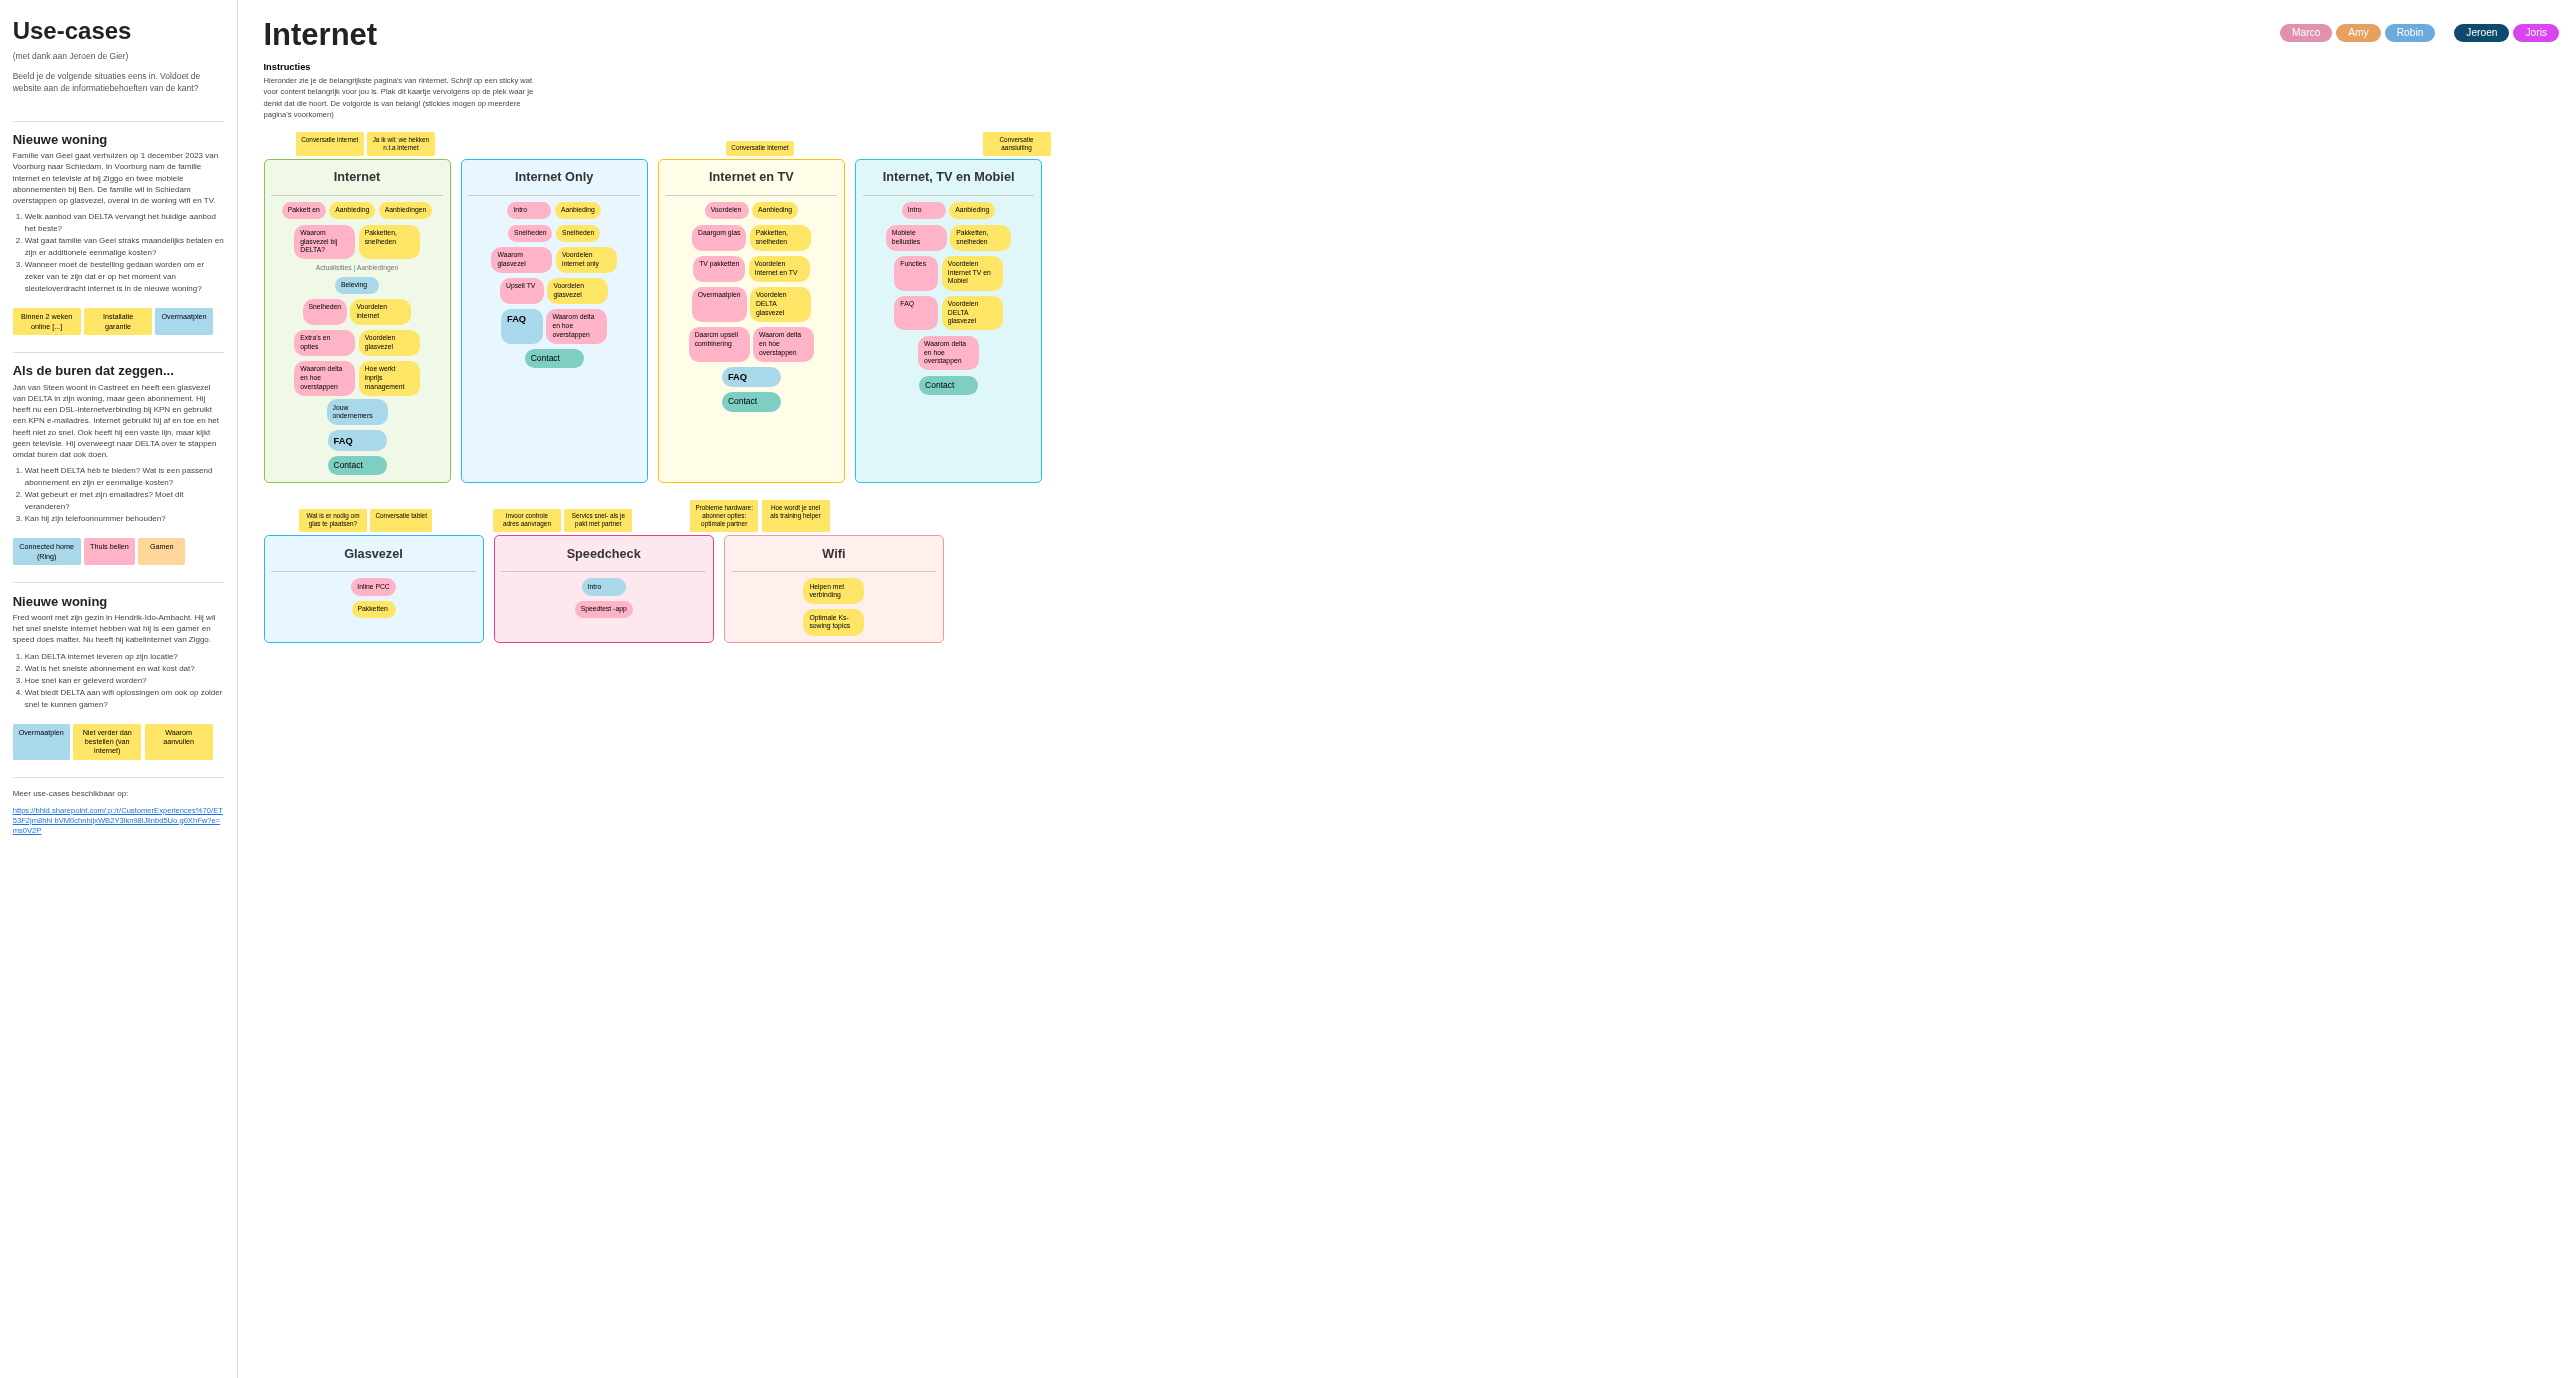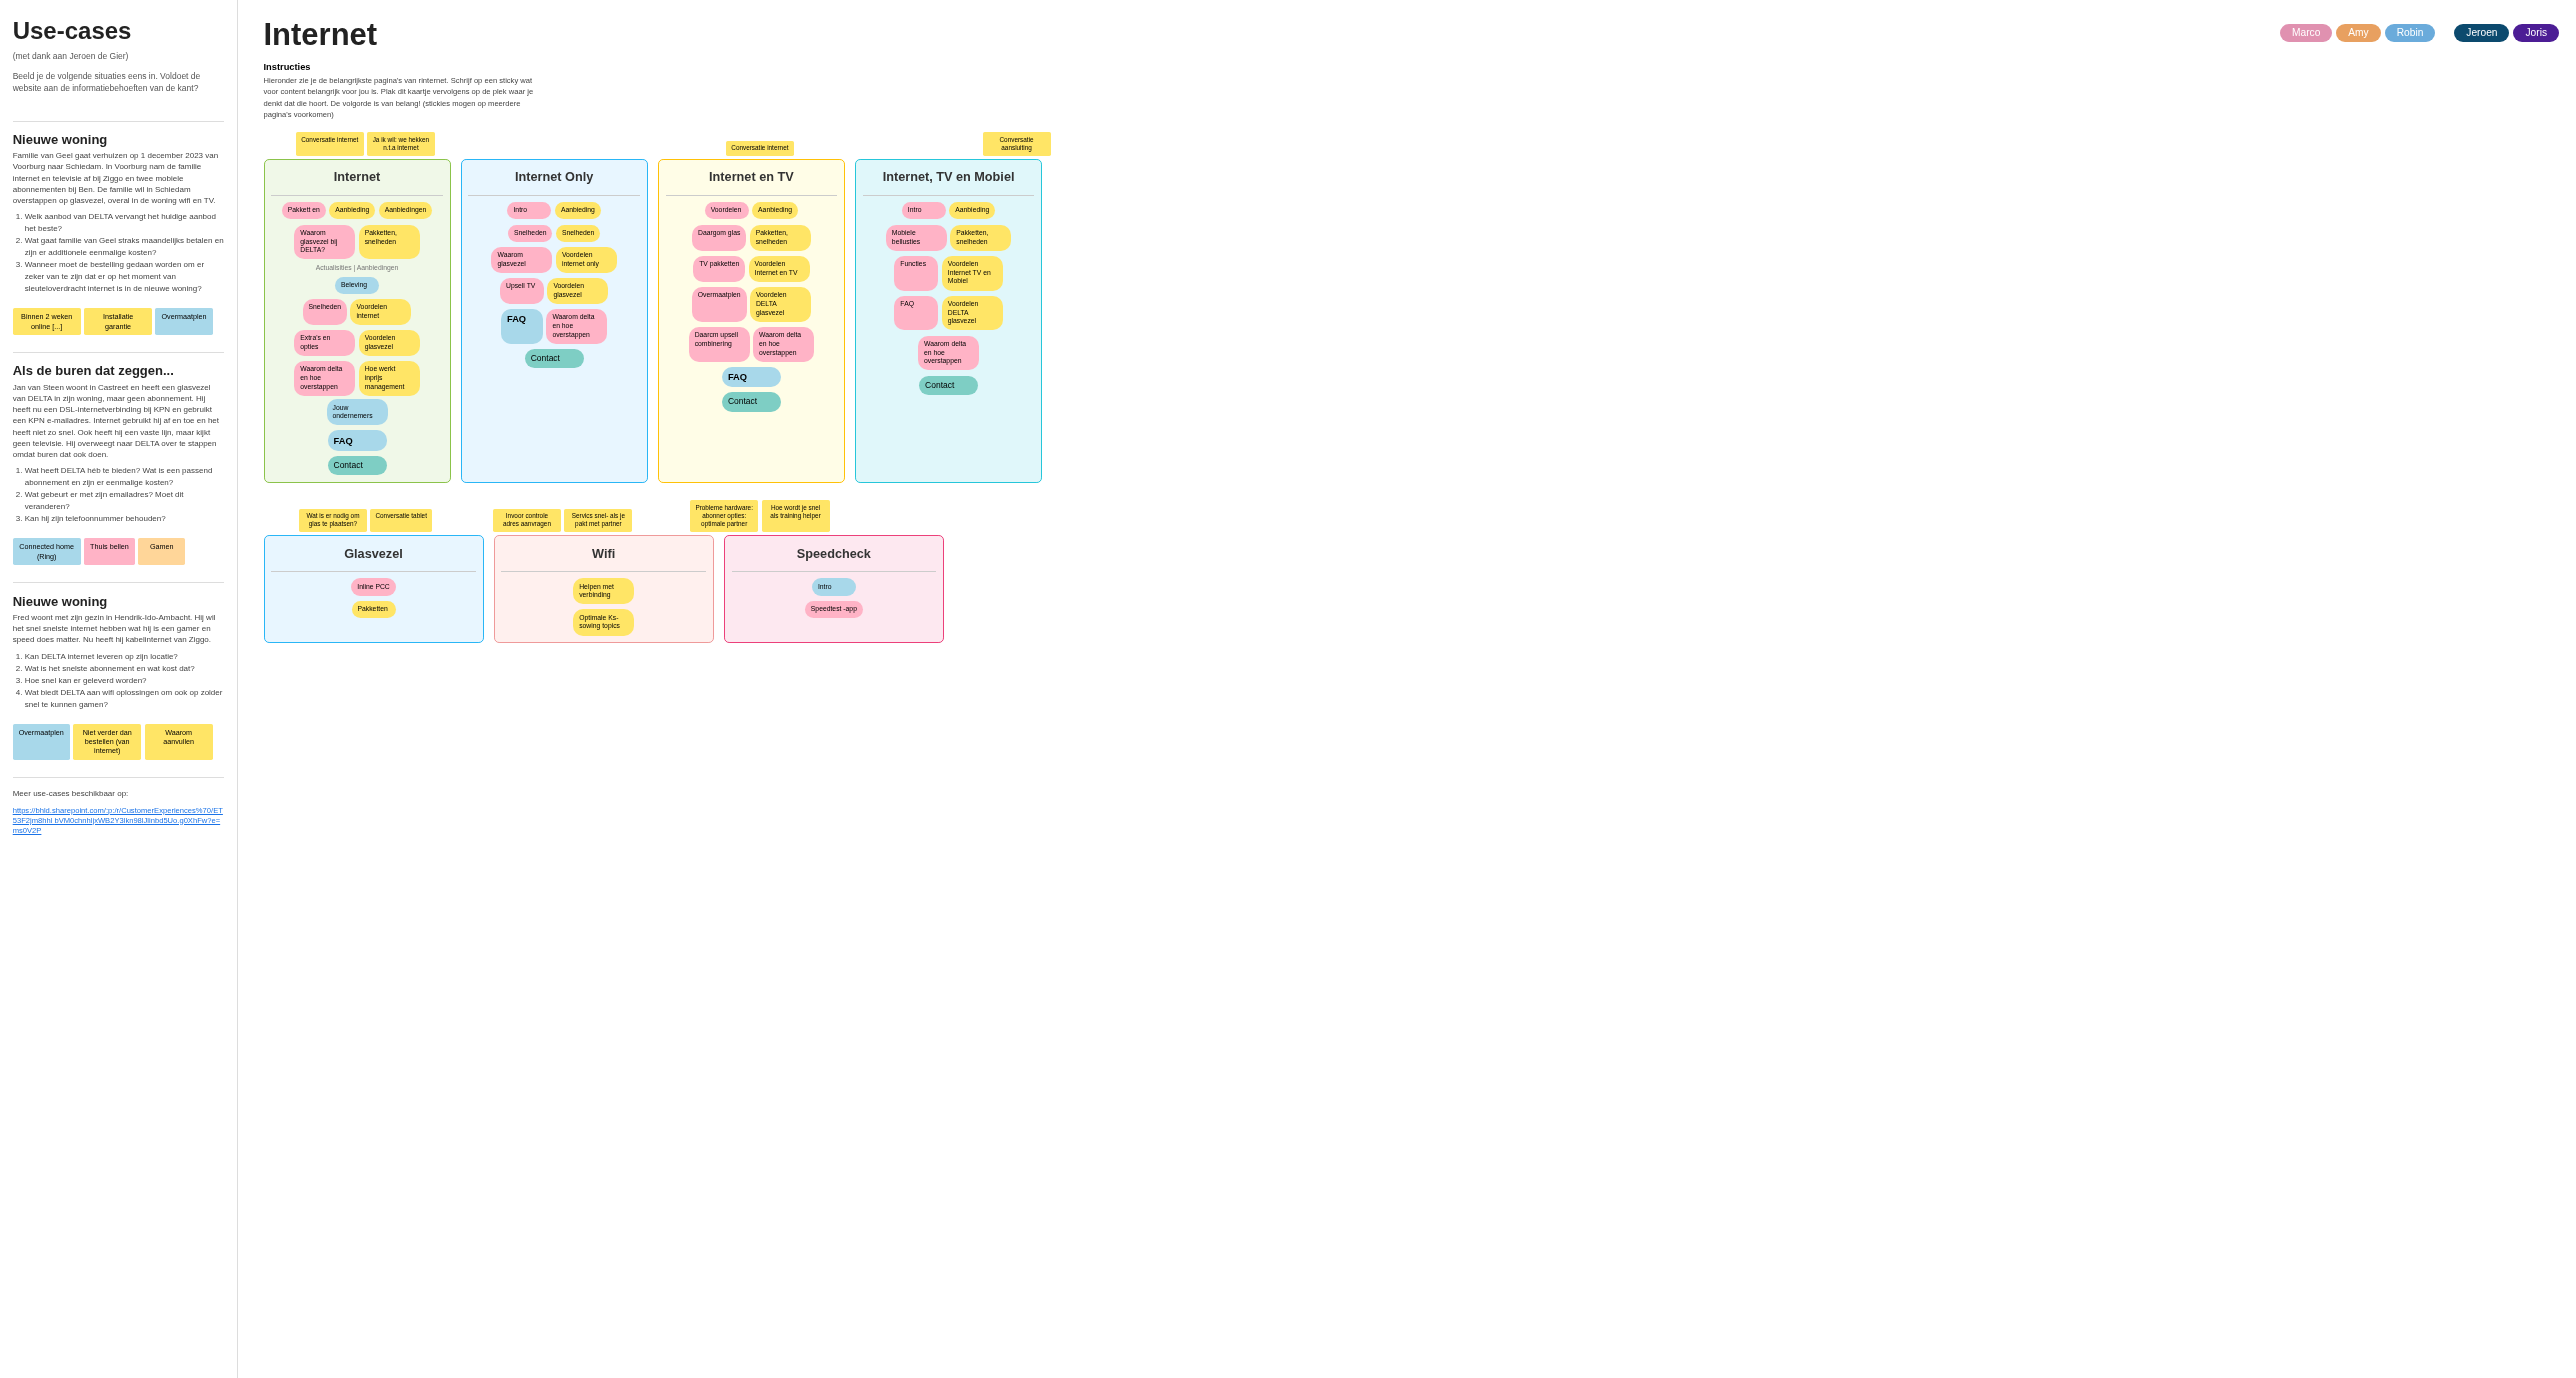--- a/index.html
+++ b/index.html
@@ -115,21 +115,21 @@
       padding: 3.4px 12px;
       border-radius: 17px;
       font-size: 10.2px;
       font-weight: 500;
       color: #fff;
     }
     .av-pink { background: #E091B0; }
     .av-orange { background: #E8A060; }
     .av-blue { background: #6AABDB; }
     .av-green { background: #0c4a6e; margin-left: 15px; }
-    .av-teal { background: #4c1d95; }
+    .av-teal { background: #d946ef; }
     .instructions-box {
       max-width: 272px;
       margin-bottom: 12px;
     }
     .instructions-box h4 {
       font-size: 9.3px;
       font-weight: bold;
       margin-bottom: 3.4px;
     }
     .instructions-box p {
@@ -447,38 +447,38 @@
         <div class="column-title">Glasvezel</div>
         <div class="section-divider"></div>
         <div class="col-sticky-row">
           <div class="col-sticky sticky-pink">Inline PCC</div>
         </div>
         <div class="col-sticky-row">
           <div class="col-sticky sticky-yellow">Pakketten</div>
         </div>
       </div>
 
+      <div class="bottom-col-card pink-col">
+        <div class="column-title">Speedcheck</div>
+        <div class="section-divider"></div>
+        <div class="col-sticky-row">
+          <div class="col-sticky sticky-blue">Intro</div>
+        </div>
+        <div class="col-sticky-row">
+          <div class="col-sticky sticky-pink">Speedtest -app</div>
+        </div>
+      </div>
+
       <div class="bottom-col-card salmon-col">
         <div class="column-title">Wifi</div>
         <div class="section-divider"></div>
         <div class="col-sticky-row">
           <div class="col-sticky sticky-yellow">Helpen met verbinding</div>
         </div>
         <div class="col-sticky-row">
           <div class="col-sticky sticky-yellow">Optimale Ks-sowing topics</div>
         </div>
       </div>
 
-      <div class="bottom-col-card pink-col">
-        <div class="column-title">Speedcheck</div>
-        <div class="section-divider"></div>
-        <div class="col-sticky-row">
-          <div class="col-sticky sticky-blue">Intro</div>
-        </div>
-        <div class="col-sticky-row">
-          <div class="col-sticky sticky-pink">Speedtest -app</div>
-        </div>
-      </div>
-
     </div>
   </div>
 </div>
 
 
 </body></html>

